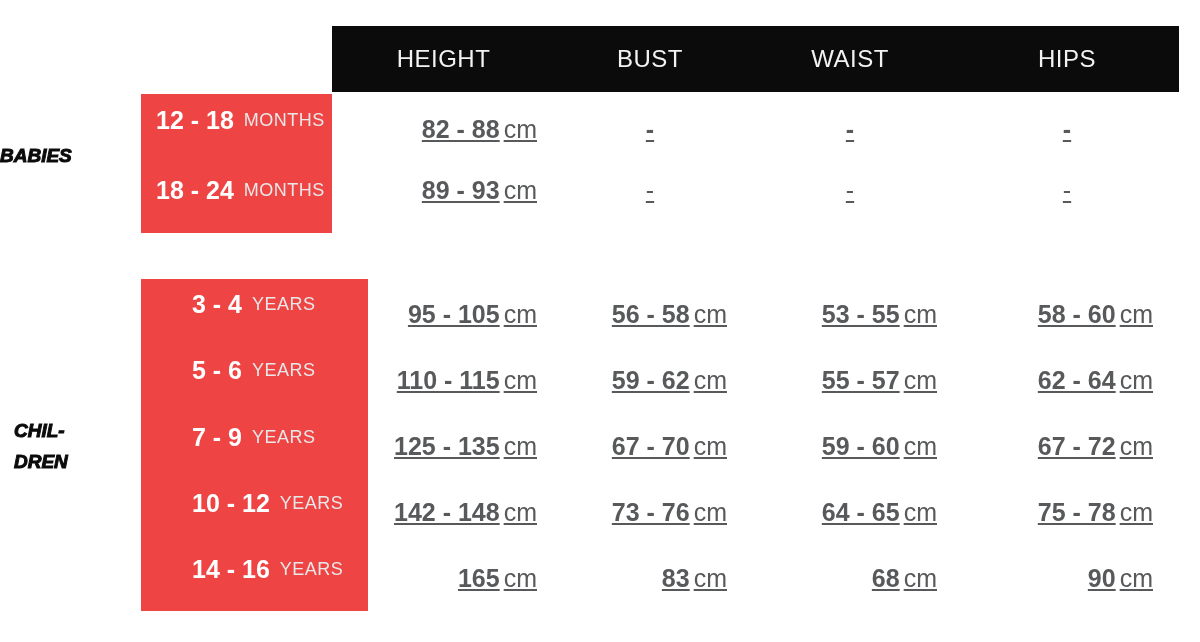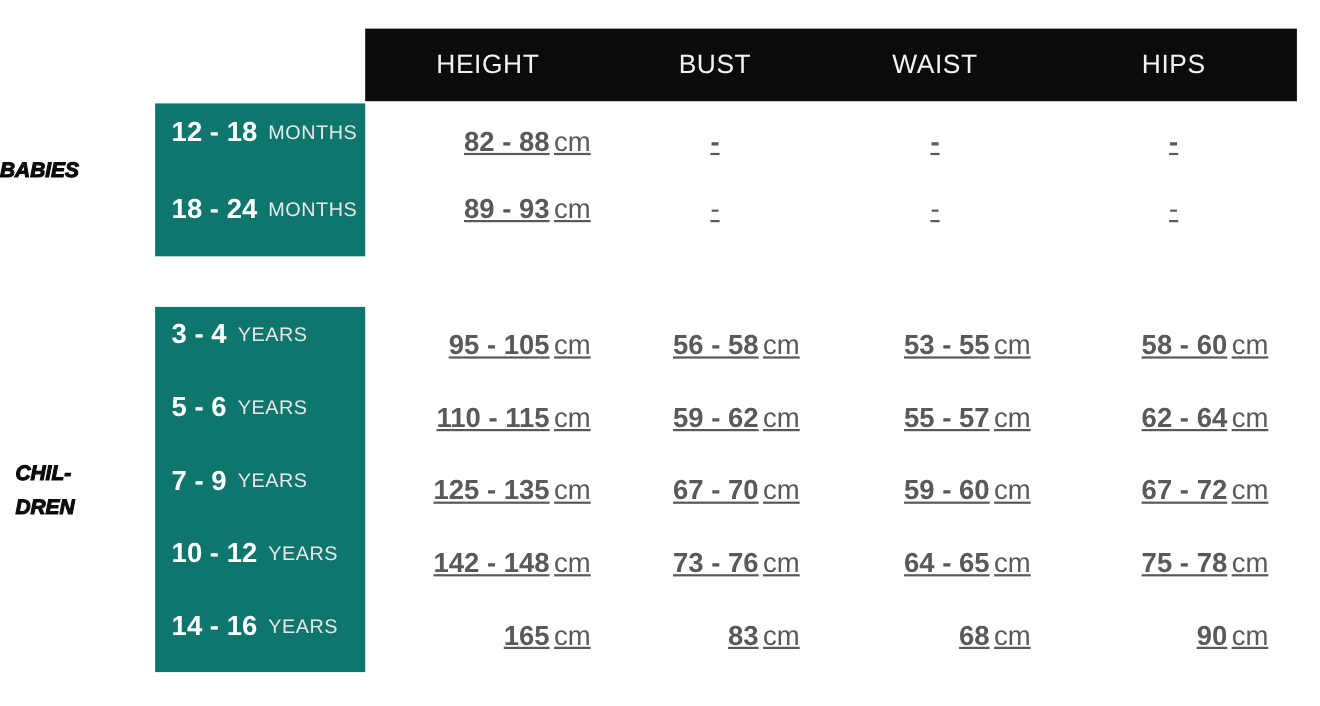--- a/index.html
+++ b/index.html
@@ -20,25 +20,25 @@
     color:#f2f2f2;font-size:24px;font-weight:400;letter-spacing:0.5px;
     text-align:center;
   }
   .c1{width:223px;}
   .c2{width:190px;}
   .c3{width:210px;}
   .c4{width:224px;}
 
   
   .label-box{
-    position:absolute;left:141px;width:191px;background:#0f766e;
+    position:absolute;left:141px;width:191px;background:#ef4444;
     display:flex;flex-direction:column;
   }
   .babies-box{top:94px;height:139px;}
-  .children-box{top:279px;height:332px;}
+  .children-box{top:279px;height:332px;padding-left:36px;}
   .label-row{
     flex:1;display:flex;align-items:center;padding-left:15px;
     position:relative;top:-8px;
   }
   .age{color:#ffffff;font-weight:bold;font-size:25px;white-space:pre;}
   .age-unit{color:#e8e8e8;font-weight:400;font-size:18px;margin-left:10px;letter-spacing:0.5px;}
 
   
   .group-label{
     position:absolute;color:#0b0b0b;

